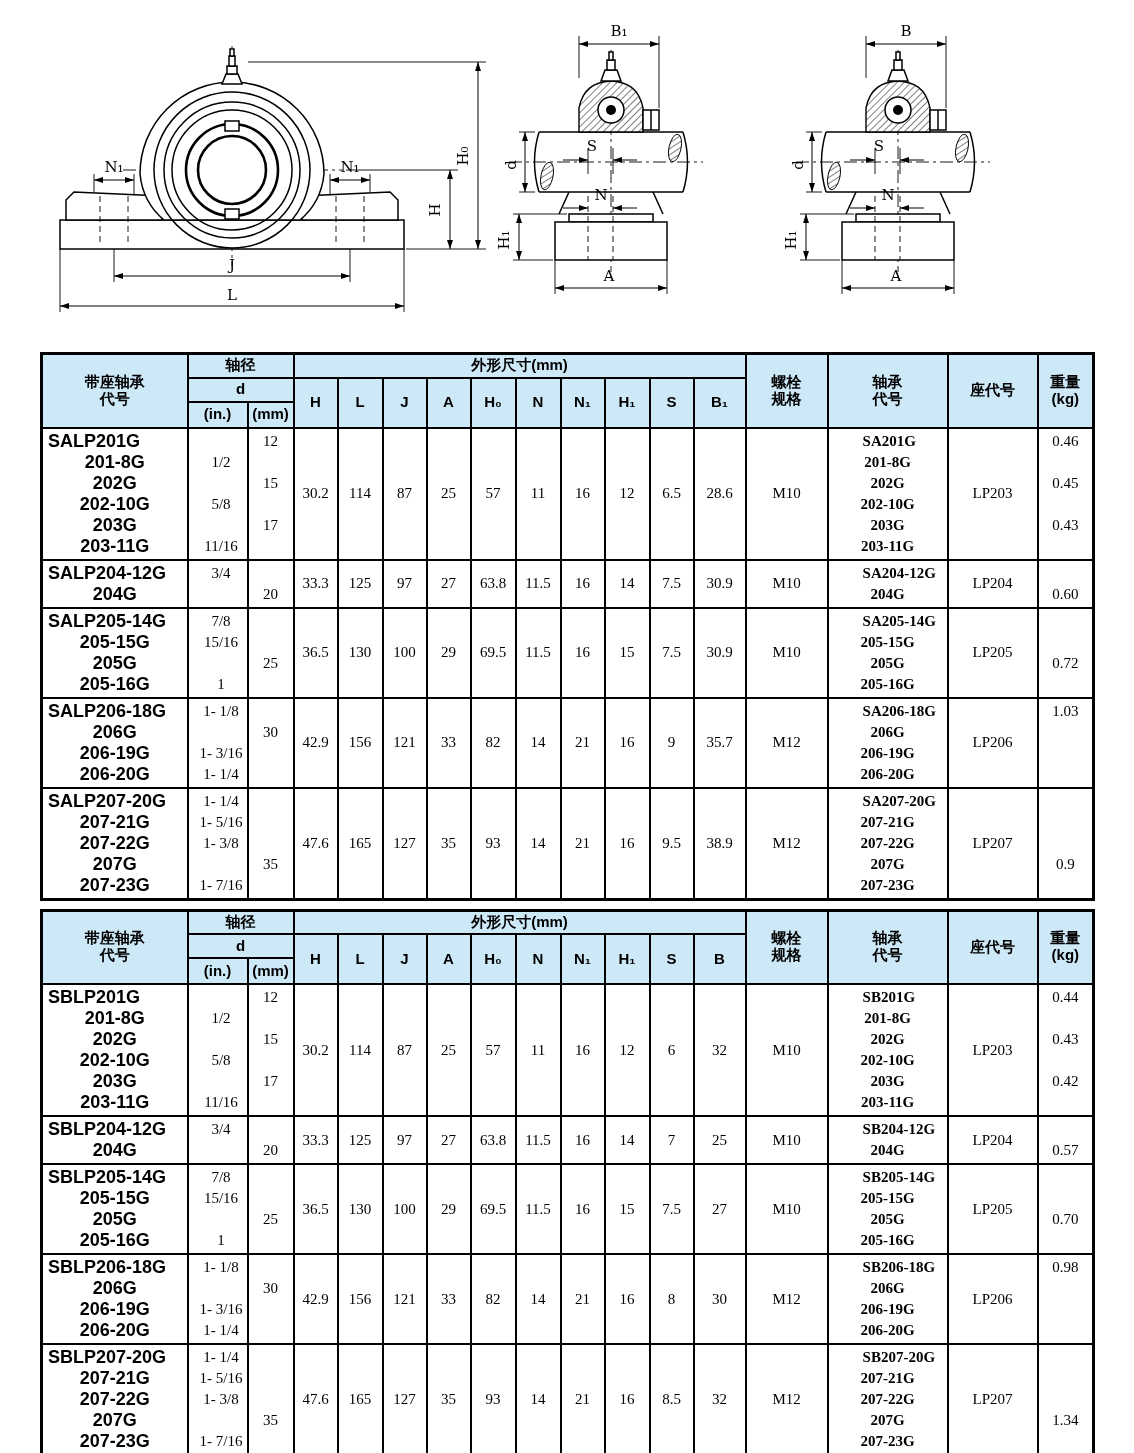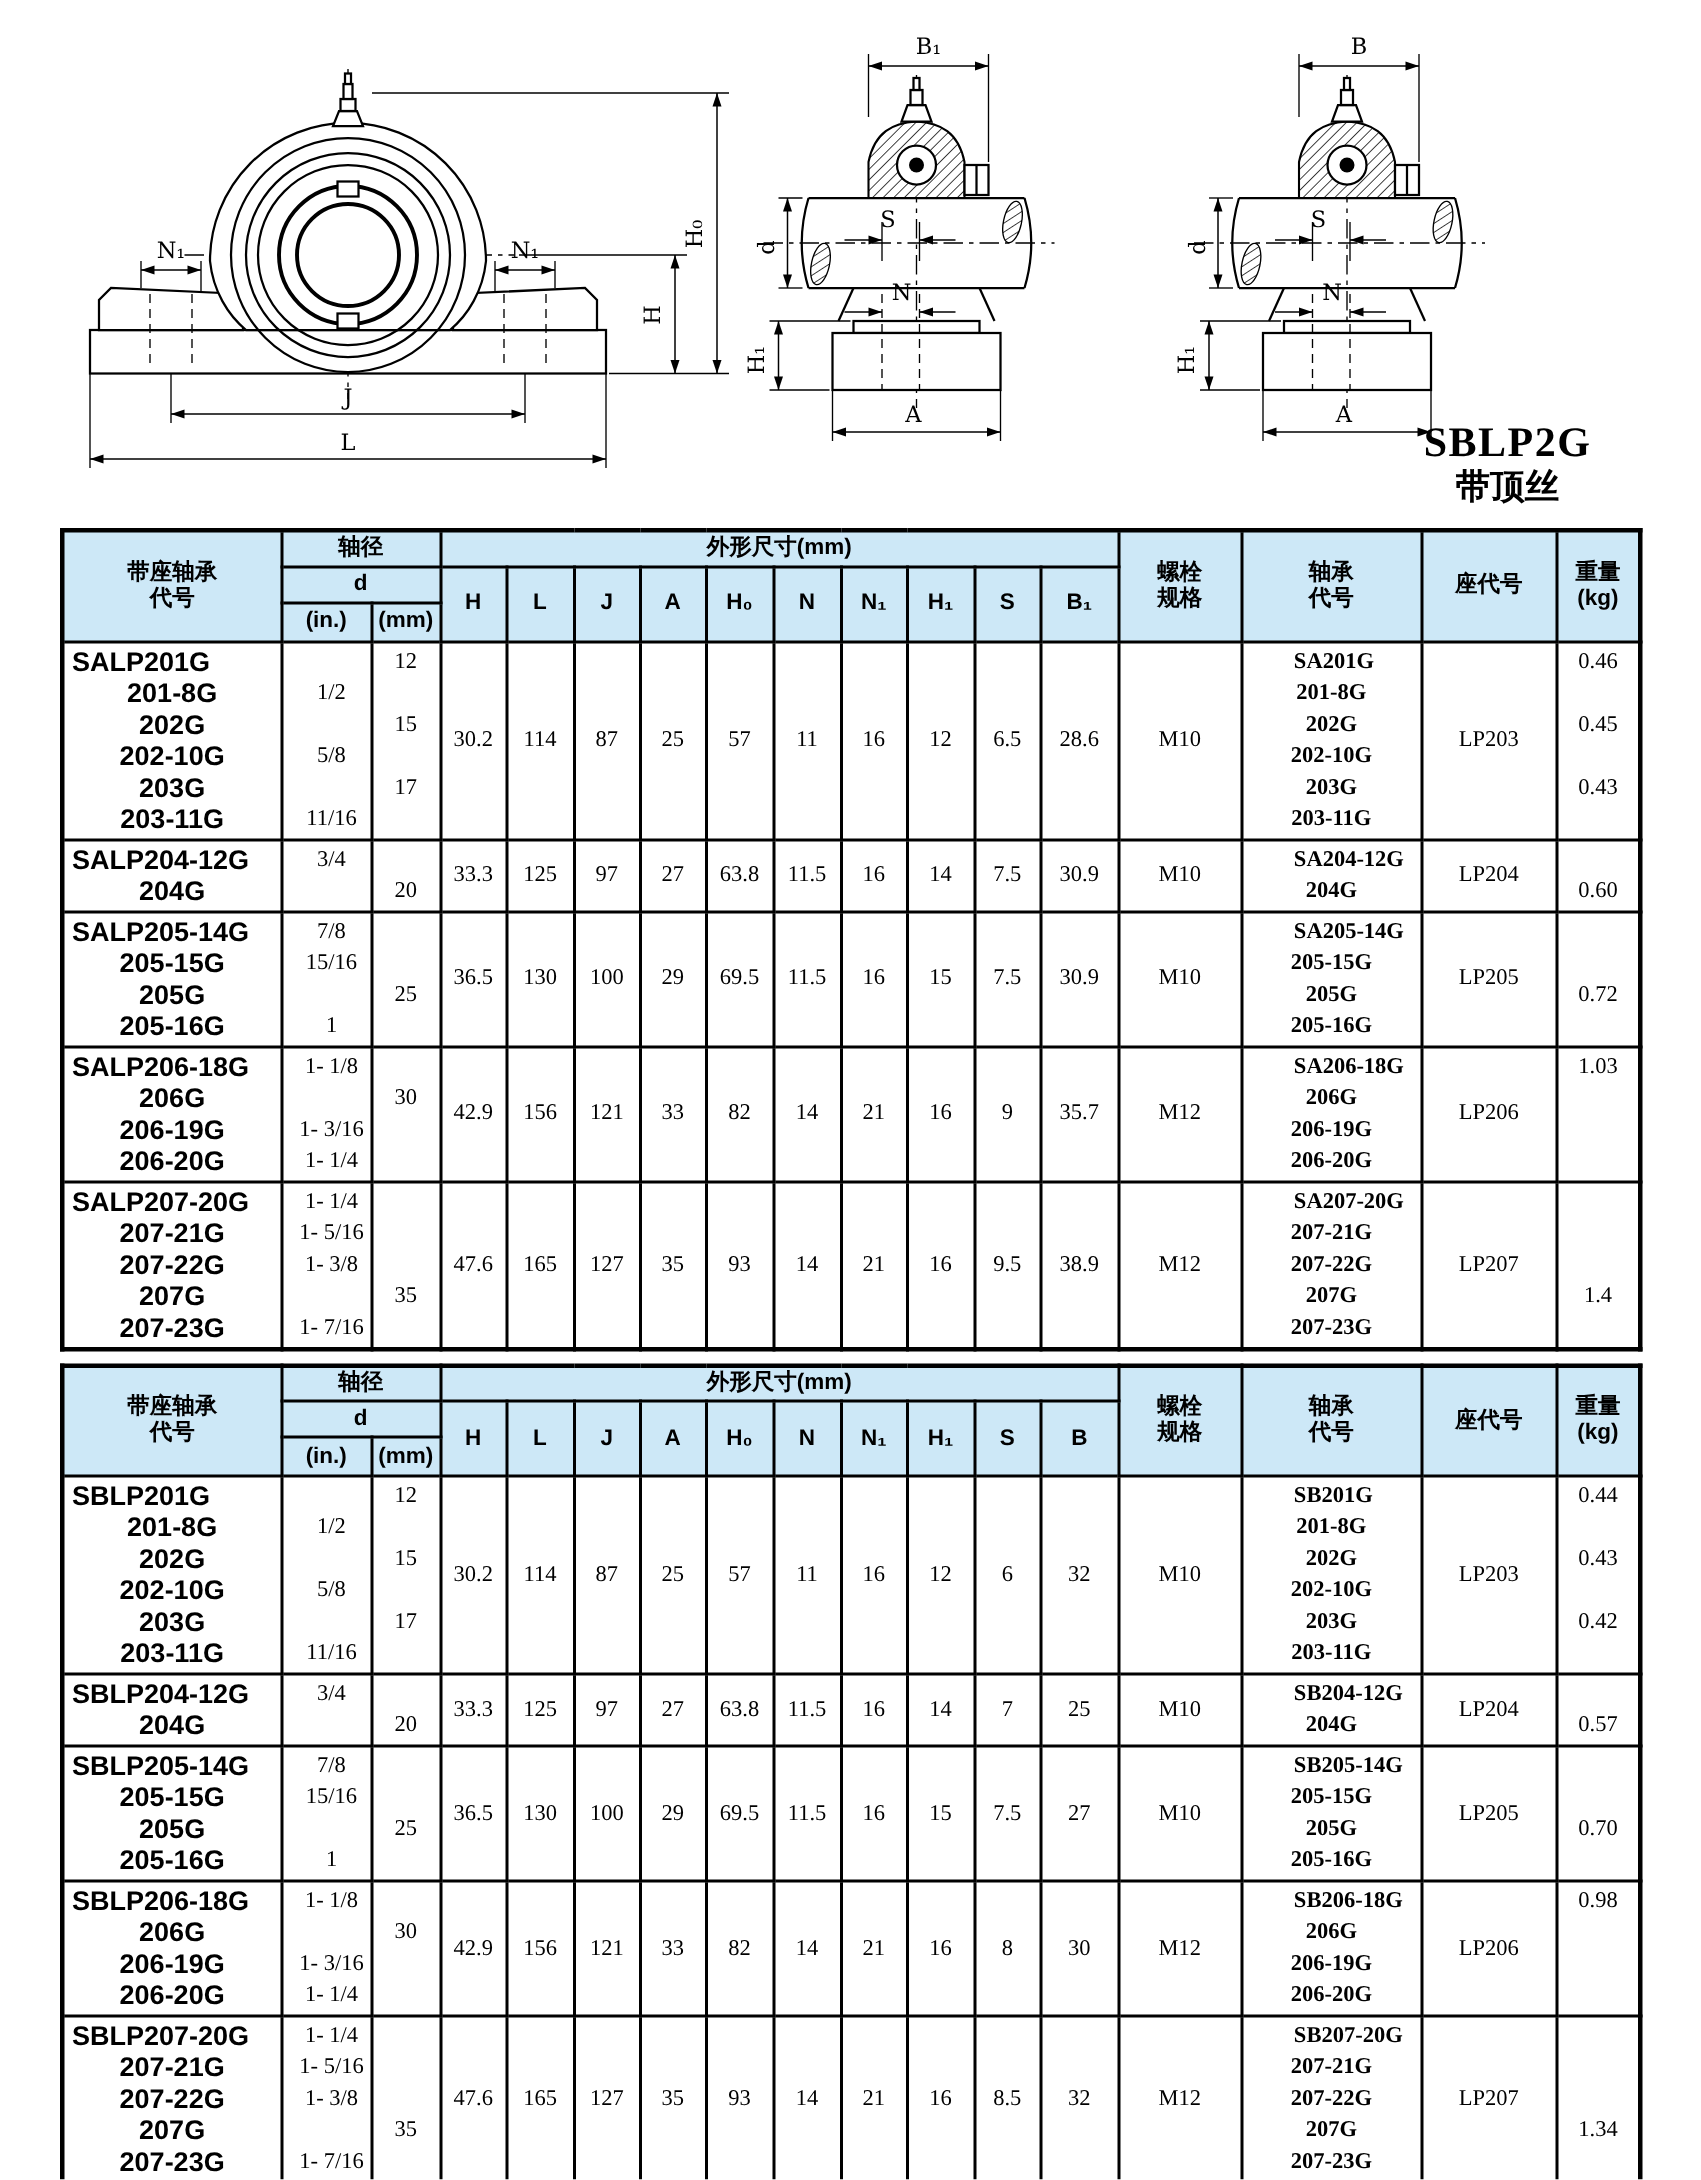--- a/index.html
+++ b/index.html
@@ -253,24 +253,20 @@
       <polygon class="ah" points="24,240 21,231 27,231"></polygon>
     <text class="dl" x="14" y="220" text-anchor="middle" transform="rotate(-90 14 220)">H₁</text>
     <line class="thin" x1="60" y1="240" x2="60" y2="274"></line>
       <line class="thin" x1="172" y1="240" x2="172" y2="274"></line>
     <line class="dim" x1="60" y1="268" x2="172" y2="268"></line>
     <polygon class="ah" points="60,268 69,265 69,271"></polygon>
       <polygon class="ah" points="172,268 163,265 163,271"></polygon>
     <text class="dl" x="114" y="261" text-anchor="middle">A</text>
     </svg>
 
-  <div class="caption" style="left:920px;top:281px;width:170px;">
-    <div class="code-line">SBLP2G</div>
-    <div class="desc-line">带顶丝</div>
-  </div>
 
   <div id="tables">
     <table class="spec">
         <colgroup>
           <col style="width:146px">
           <col style="width:60px">
           <col style="width:46px">
           <col style="width:44px">
           <col style="width:45px">
           <col style="width:44px">
@@ -533,21 +529,21 @@
               <div class="ln">207-21G</div>
               <div class="ln">207-22G</div>
               <div class="ln">207G</div>
               <div class="ln">207-23G</div>
             </td>
             <td class="housing">LP207</td>
             <td class="weight">
               <div class="ln"></div>
               <div class="ln"></div>
               <div class="ln"></div>
-              <div class="ln">1.4</div>
+              <div class="ln">0.9</div>
               <div class="ln"></div>
             </td>
           </tr>
         </tbody>
       </table>
     <table class="spec">
         <colgroup>
           <col style="width:146px">
           <col style="width:60px">
           <col style="width:46px">

